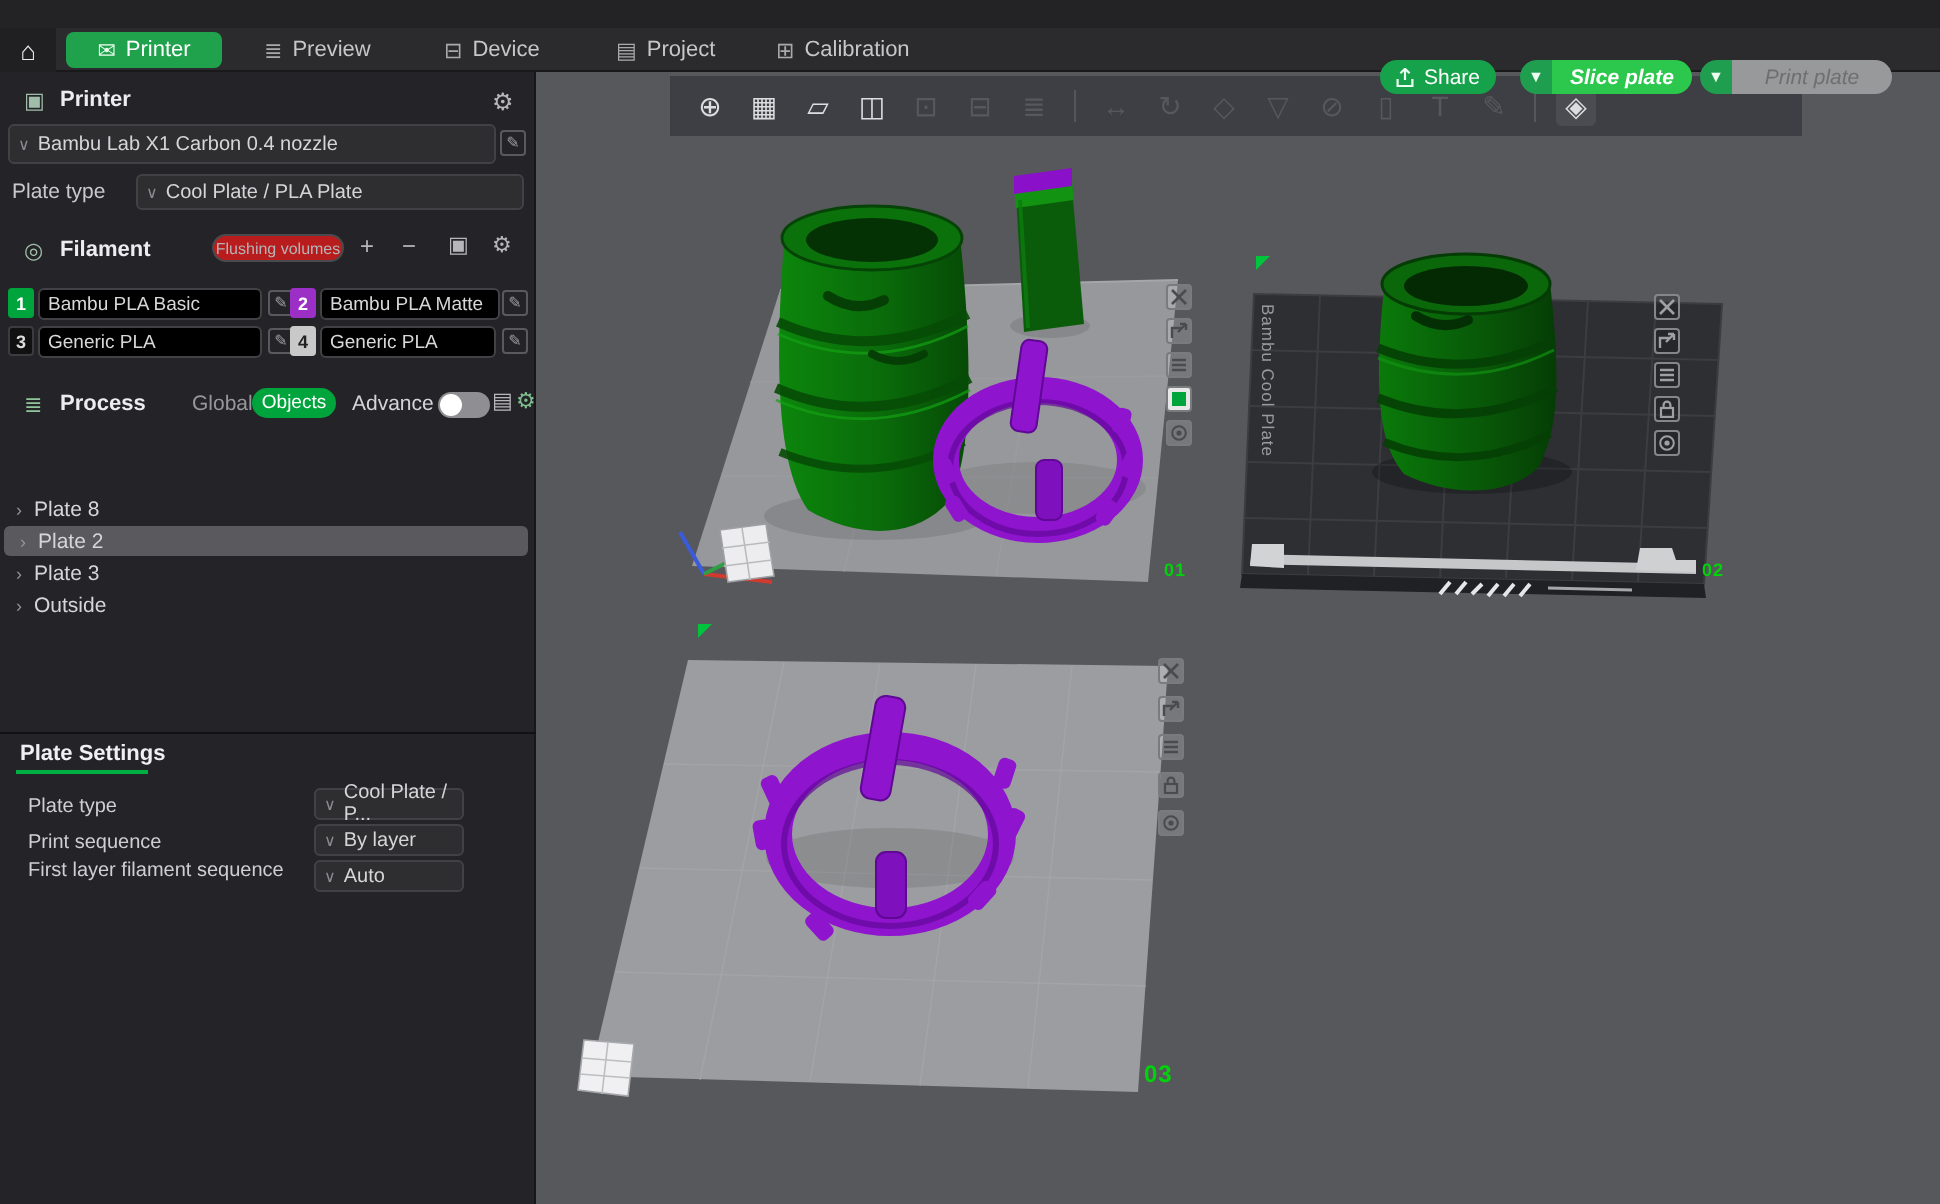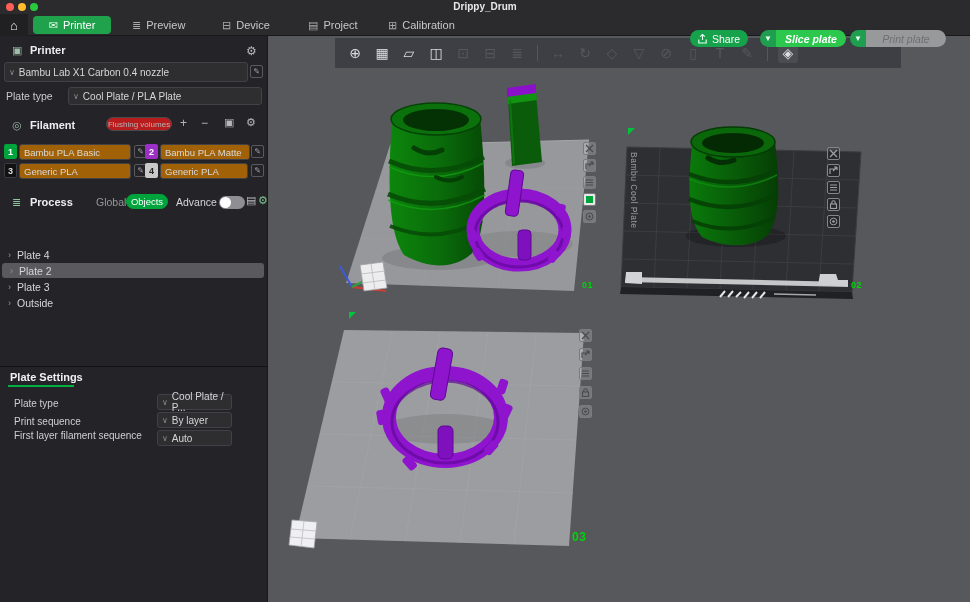--- a/index.html
+++ b/index.html
@@ -40,21 +40,21 @@
   .sec-title { color:#ededef; font-size:11px; font-weight:bold; margin-left:2px; }
   .select { position:absolute; background:#2e2e31; border:1px solid #424246; border-radius:3px;
     color:#d6d6d8; font-size:10px; display:flex; align-items:center; padding:0 4px; gap:4px; }
   .select .chev { color:#8b8b8f; font-size:8px; }
   .pencil-box { position:absolute; width:13px; height:13px; border:1px solid #5a5a5e;
     border-radius:2px; color:#9d9da1; font-size:8px; display:flex; align-items:center;
     justify-content:center; }
   .side-label { position:absolute; color:#c9c9cb; font-size:10.5px; }
   .badge { position:absolute; width:13px; height:15px; border-radius:2px; font-size:9px;
     font-weight:bold; display:flex; align-items:center; justify-content:center; }
-  .fila-input { position:absolute; height:16px; background:#a16207; border:1px solid #424246;
+  .fila-input { position:absolute; height:16px; background:#000000; border:1px solid #424246;
     border-radius:3px; color:#d8d8da; font-size:9.5px; display:flex; align-items:center;
     padding:0 4px; overflow:hidden; white-space:nowrap; }
   .ghost-icon { position:absolute; color:#b7b7bb; font-size:12px; }
   .mini-pill { position:absolute; background:#b91c1c; border:1px solid #4a4a4e; border-radius:8px;
     color:#b4b4b8; font-size:8px; display:flex; align-items:center; justify-content:center; }
   .prow { position:absolute; left:0; width:268px; height:15px; display:flex; align-items:center;
     color:#d6d6d8; font-size:10.5px; }
   .prow .caret { color:#96969a; font-size:9px; margin:0 6px 0 8px; }
   .prow.sel { left:2px; width:262px; background:#5a5a5e; border-radius:3px; }
   .ps-row-label { position:absolute; color:#cfcfd1; font-size:10px; }
@@ -82,26 +82,20 @@
     border-right:7px solid transparent; z-index:6; }
   input#search-input { background:transparent; border:none; outline:none; color:#9a9a9e;
     font-size:10px; width:230px; }
   input#search-input::placeholder { color:#68686c; }
 </style>
 </head>
 <body>
 
 <div id="app">
 
-  <div id="titlebar" class="abs">
-    <span class="tl" style="left:6px;background:#ff5f57"></span>
-    <span class="tl" style="left:18px;background:#febc2e"></span>
-    <span class="tl" style="left:30px;background:#28c840"></span>
-    <div id="win-title">Drippy_Drum</div>
-  </div>
 
   <div id="tabbar" class="abs">
     <div id="home-btn">
         <span>⌂</span>
       </div>
     <div class="tab" id="tab-prepare">
       <span class="ticon">✉</span>
       <span>Printer</span>
     </div>
     <div class="tab" style="left:132px">
@@ -197,21 +191,21 @@
     <div class="abs" style="left:219px;top:160px;width:26px;height:13px;background:#8e8e93;border-radius:7px">
       <div style="position:absolute;left:1px;top:1px;width:11px;height:11px;background:#fff;border-radius:50%"></div>
     </div>
     <span class="ghost-icon" style="left:246px;top:158px;font-size:11px">▤</span>
     <span class="ghost-icon" style="left:258px;top:158px;font-size:11px;color:#7fbf8f">⚙</span>
 
 
 
     <div class="prow" style="top:211px">
       <span class="caret">›</span>
-      <span>Plate 4</span>
+      <span>Plate 8</span>
       </div>
     <div class="prow sel" style="top:227px">
       <span class="caret">›</span>
       <span>Plate 2</span>
       </div>
     <div class="prow" style="top:243px">
       <span class="caret">›</span>
       <span>Plate 3</span>
       </div>
     <div class="prow" style="top:259px">

